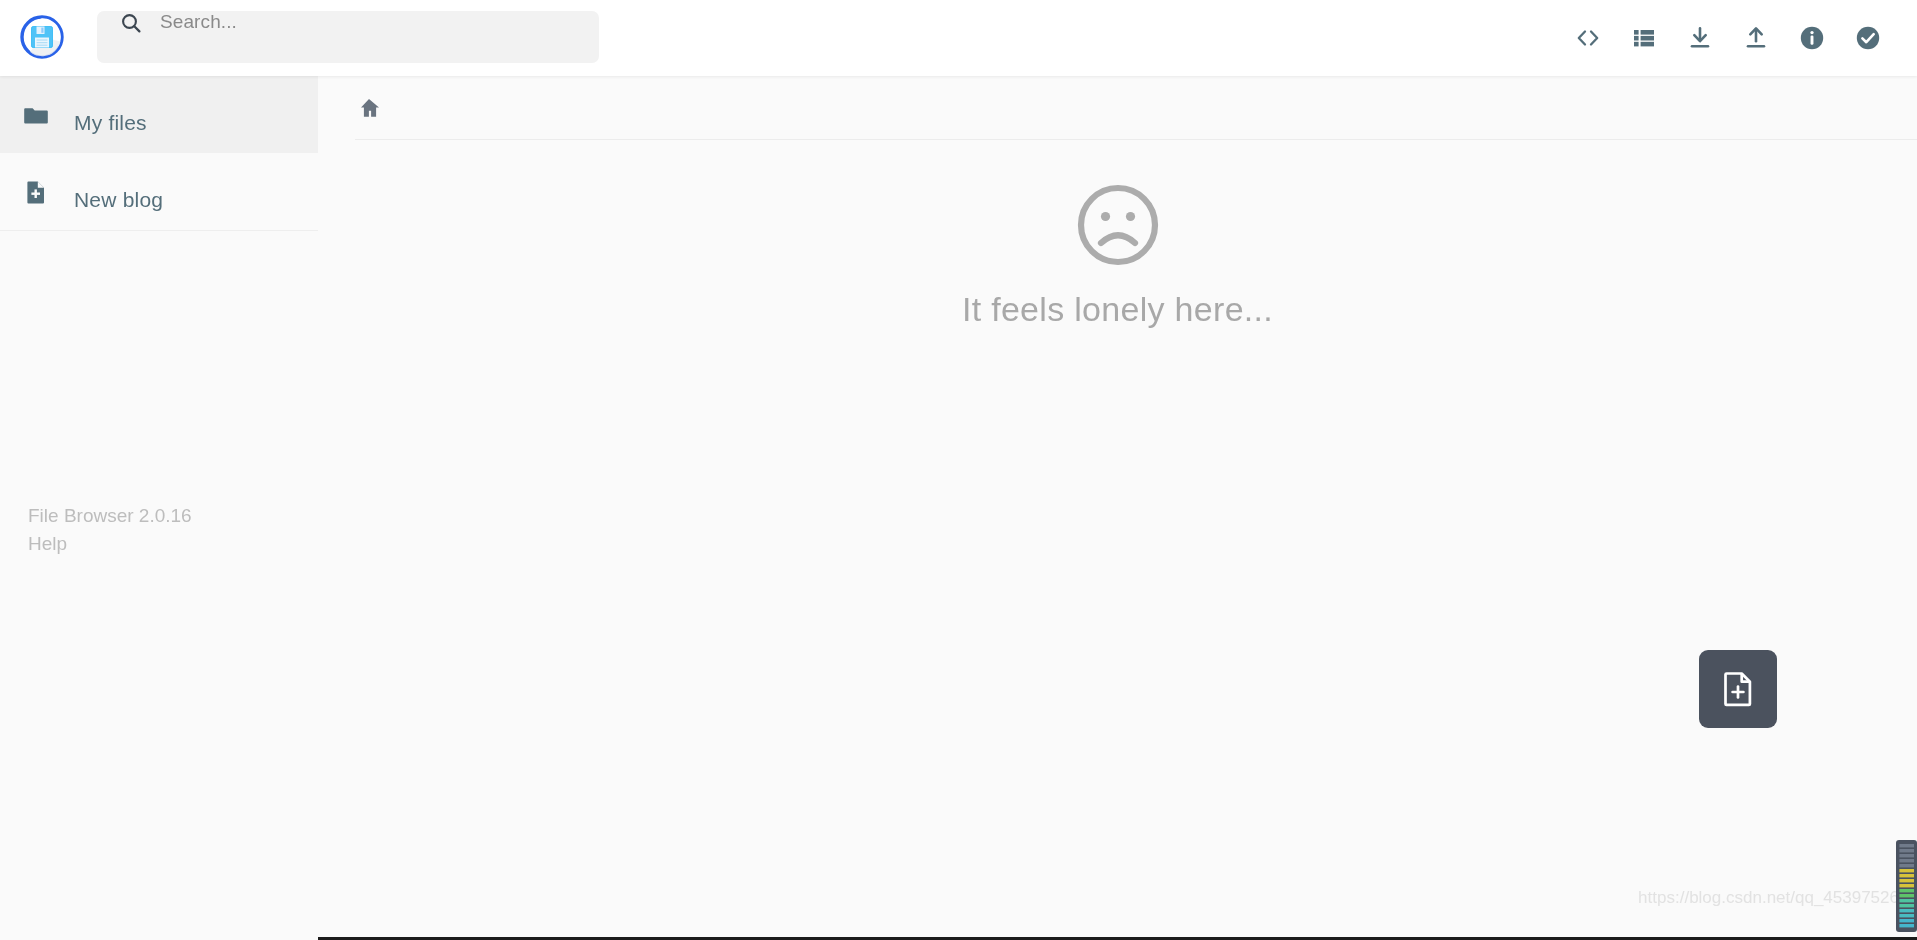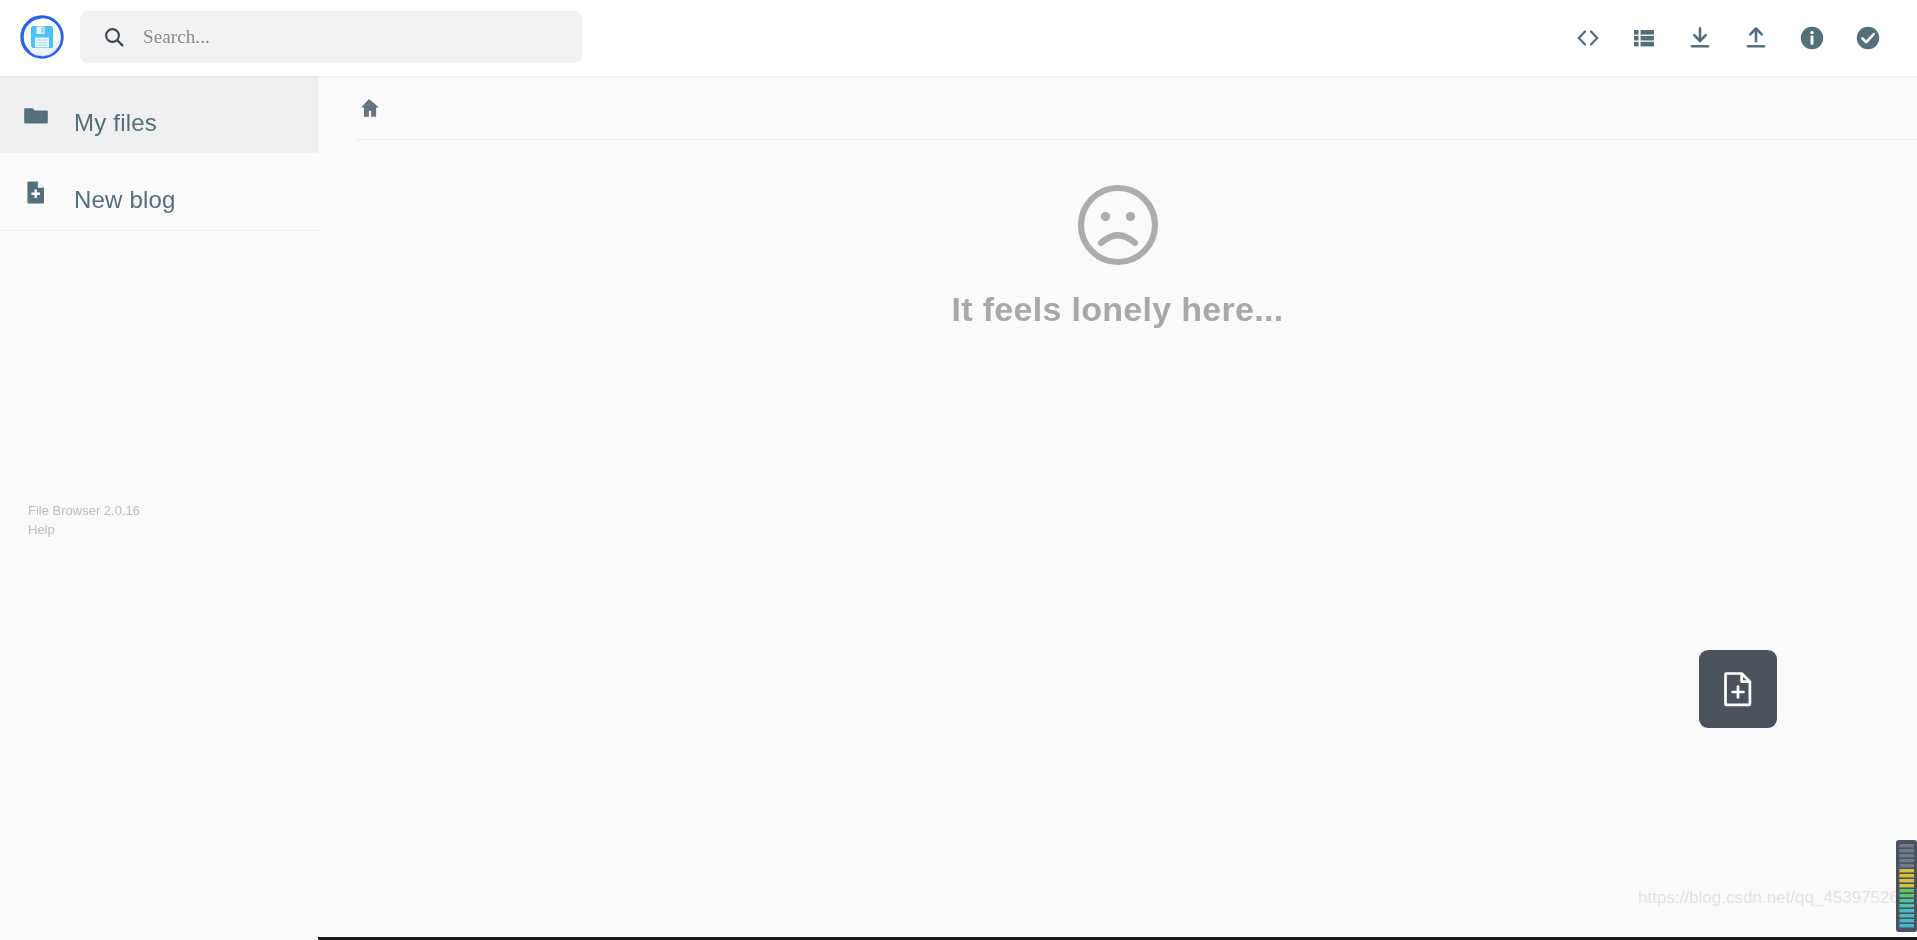--- a/index.html
+++ b/index.html
@@ -37,31 +37,30 @@
     top: 11px;
     width: 52px;
     height: 52px;
     display: flex;
     align-items: center;
     justify-content: center;
   }
 
   .search-box {
     position: absolute;
-    left: 80px;
+    left: 97px;
     top: 11px;
     width: 502px;
     height: 52px;
     background: #f2f2f2;
     border-radius: 7px;
     display: flex;
-    align-items: center;
+    align-items: flex-start;
     padding-left: 22px;
     cursor: text;
-    font-family: Liberation Serif, serif;
   }
   .search-icon { flex: 0 0 auto; display: block; }
   .search-placeholder {
     margin-left: 17px;
     font-size: 19px;
     color: #8a8a8a;
     letter-spacing: 0.1px;
     user-select: none;
   }
 
@@ -109,41 +108,41 @@
   .nav-item .nav-icon {
     width: 26px;
     height: 26px;
     display: flex;
     align-items: center;
     justify-content: center;
     flex: 0 0 auto;
   }
   .nav-item .nav-label {
     margin-left: 25px;
-    font-size: 24px;
+    font-size: 21px;
     color: #546e7a;
     letter-spacing: 0.2px;
     margin-top: 16px;
   }
   .nav-divider {
     height: 1px;
     background: #eeeeee;
     margin: 0;
   }
 
   .sidebar-footer {
     position: absolute;
     left: 28px;
     top: 426px;
     line-height: 1.45;
   }
   .sidebar-footer .credit,
   .sidebar-footer .help-link {
     display: block;
-    font-size: 13px;
+    font-size: 19px;
     color: #bdbdbd;
     text-decoration: none;
   }
   .sidebar-footer .help-link { cursor: pointer; }
 
   
   .main {
     position: absolute;
     top: 76px;
     left: 318px;
@@ -181,21 +180,21 @@
     width: 1599px;
     display: flex;
     flex-direction: column;
     align-items: center;
   }
   .empty-icon { display: block; }
   .empty-text {
     margin-top: 22px;
     font-size: 34px;
     color: #a8a8a8;
-    font-weight: 700;
+    font-weight: 400;
     letter-spacing: 0.3px;
   }
 
   .fab {
     position: absolute;
     right: 140px;
     bottom: 212px;
     width: 78px;
     height: 78px;
     background: #4b525e;

